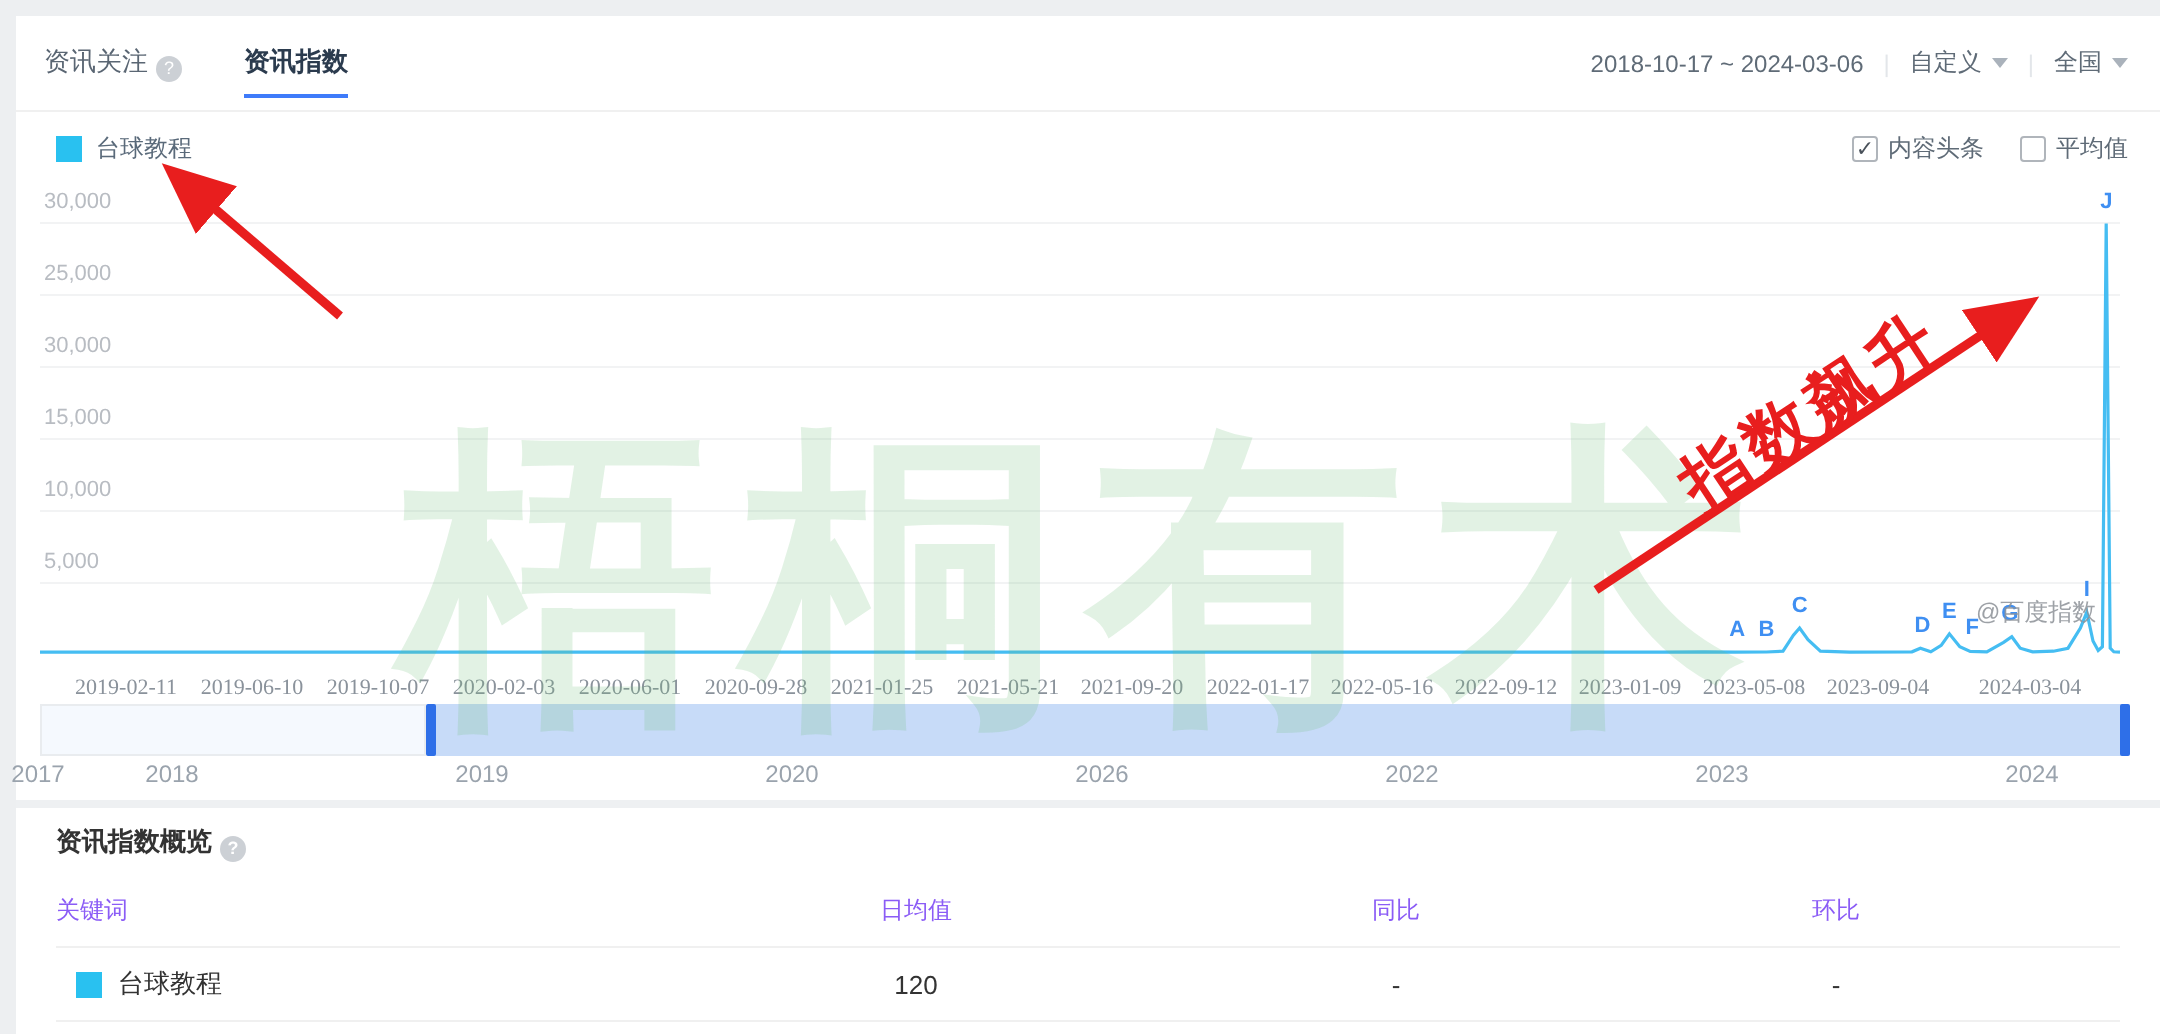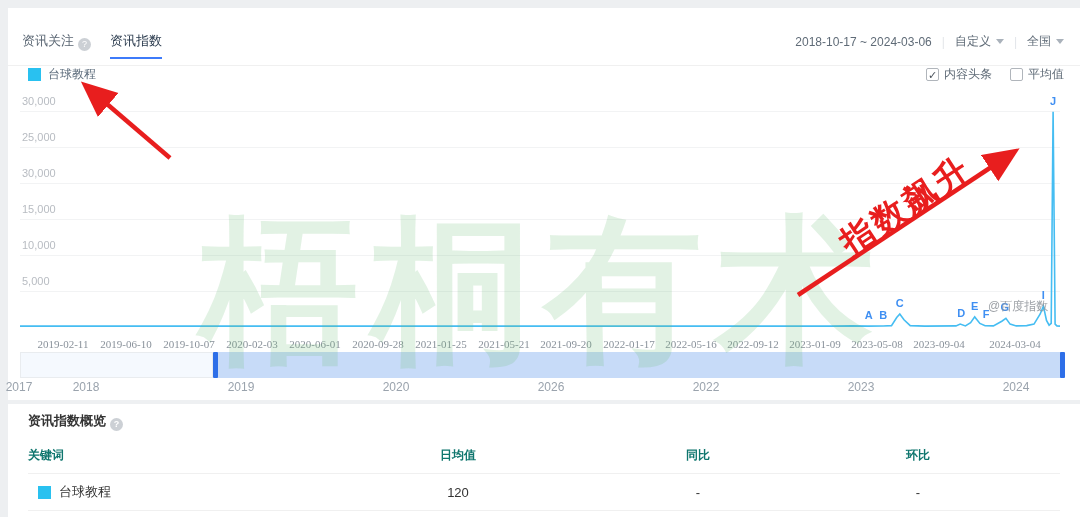--- a/index.html
+++ b/index.html
@@ -1,22 +1,22 @@
 <!DOCTYPE html>
 <html><head>
 <meta charset="utf-8">
 <style>
   * { margin:0; padding:0; box-sizing:border-box; }
   html,body { width:1080px; height:517px; font-family:"Liberation Sans","DejaVu Sans",sans-serif; background:#edeff1; overflow:hidden; }
   #card { position:absolute; left:8px; top:8px; width:1072px; height:509px; background:#fff; }
 
   
-  .hdr { position:absolute; left:0; top:14px; width:100%; height:44px; border-bottom:1px solid #f0f0f0; }
+  .hdr { position:absolute; left:0; top:4px; width:100%; height:44px; border-bottom:1px solid #f0f0f0; }
   .tab { position:absolute; top:10px; font-size:13px; color:#5a6673; cursor:pointer; }
-  .tab.active { color:#2b3b4e; font-weight:normal; }
+  .tab.active { color:#2b3b4e; font-weight:bold;margin-left:12px; }
   .tab.active .underline { position:absolute; left:0; right:0; bottom:-9px; height:2px; background:#3e7bfa; }
   .qicon { display:inline-block; width:13px; height:13px; border-radius:50%; background:#ccd0d5; color:#fff; font-size:9px; line-height:13px; text-align:center; vertical-align:-2px; margin-left:4px; }
   .hdr-right { position:absolute; right:16px; top:11px; font-size:12px; color:#5f6b77; display:flex; align-items:center; gap:10px; }
   .sep { color:#e3e6ea; }
   .ddl { cursor:pointer; display:flex; align-items:center; gap:5px; }
   .caret { width:0; height:0; border-left:4px solid transparent; border-right:4px solid transparent; border-top:5px solid #aab2bb; }
 
   
   .legend { position:absolute; left:20px; top:58px; display:flex; align-items:center; gap:7px; font-size:12px; color:#5a6a7a; cursor:pointer; }
   .swatch { width:13px; height:13px; background:#29c1f0; }
@@ -44,21 +44,21 @@
   .sl-unsel { position:absolute; left:0; top:0; width:193px; height:26px; background:#f5f9fe; border:1px solid #e9ecef; }
   .sl-sel { position:absolute; left:197px; top:0; width:847px; height:26px; background:#c7dbf8; }
   .sl-h { position:absolute; top:0; width:5px; height:26px; background:#2e6fe8; border-radius:1px; cursor:ew-resize; }
   .yearlab { position:absolute; top:372px; transform:translateX(-50%); font-size:12px; color:#9aa3ad; }
 
   
   .sect-gap { position:absolute; left:0; top:392px; width:100%; height:4px; background:#eef0f2; }
   .sect-title { position:absolute; left:20px; top:404px; font-size:13px; color:#333; font-weight:bold; }
   .tbl { position:absolute; left:20px; top:429px; width:1032px; }
   .trow { display:flex; align-items:center; border-bottom:1px solid #f0f0f0; }
-  .trow.head { height:37px; font-size:12px; color:#0f766e;font-weight:bold; }
+  .trow.head { height:37px; font-size:12px; color:#8b5cf6; }
   .trow.body { height:37px; font-size:13px; color:#333; }
   .c-kw { flex:0 0 400px; display:flex; align-items:center; gap:8px; padding-left:10px; }
   .c-avg { flex:0 0 60px; text-align:center; }
   .c-sp1 { flex:0 0 180px; } .c-sp2 { flex:0 0 160px; }
   .c-yoy { flex:0 0 60px; text-align:center; }
   .c-mom { flex:0 0 60px; text-align:center; }
   .swatch-sm { width:13px; height:13px; background:#29c1f0; }
 </style>
 </head>
 <body>

